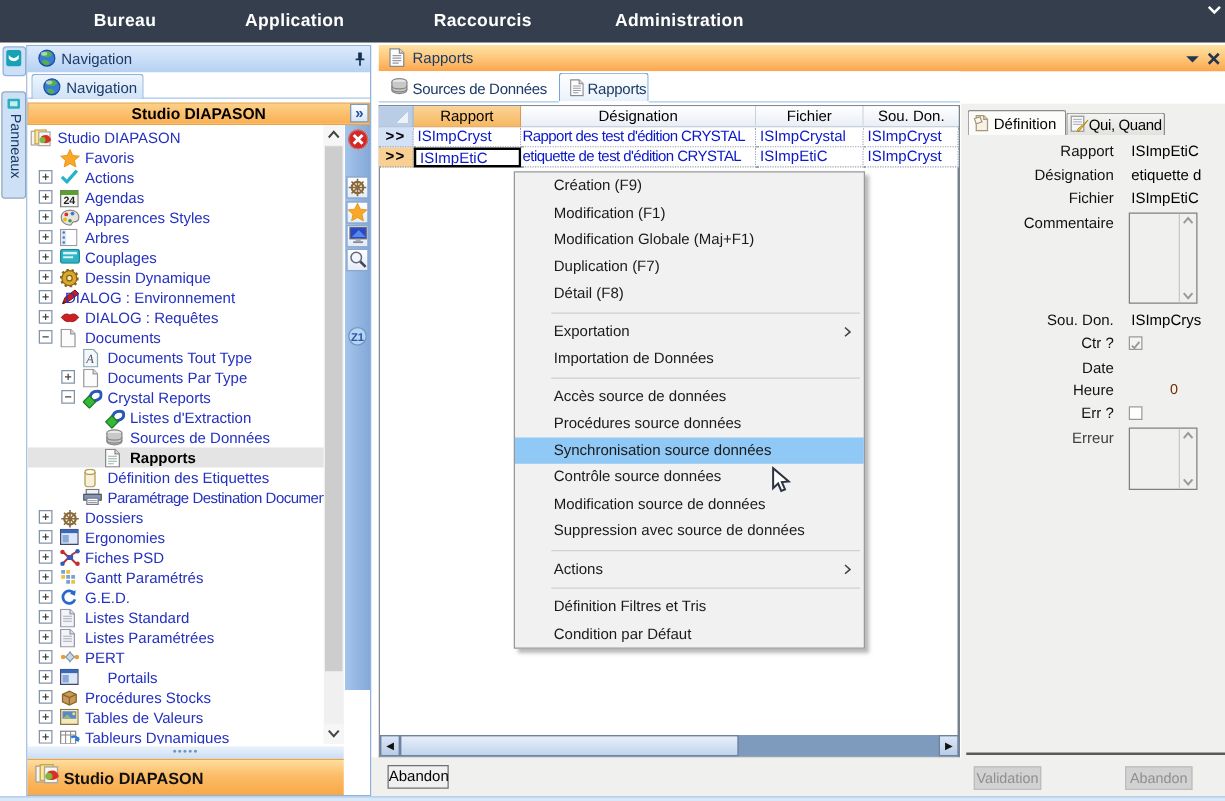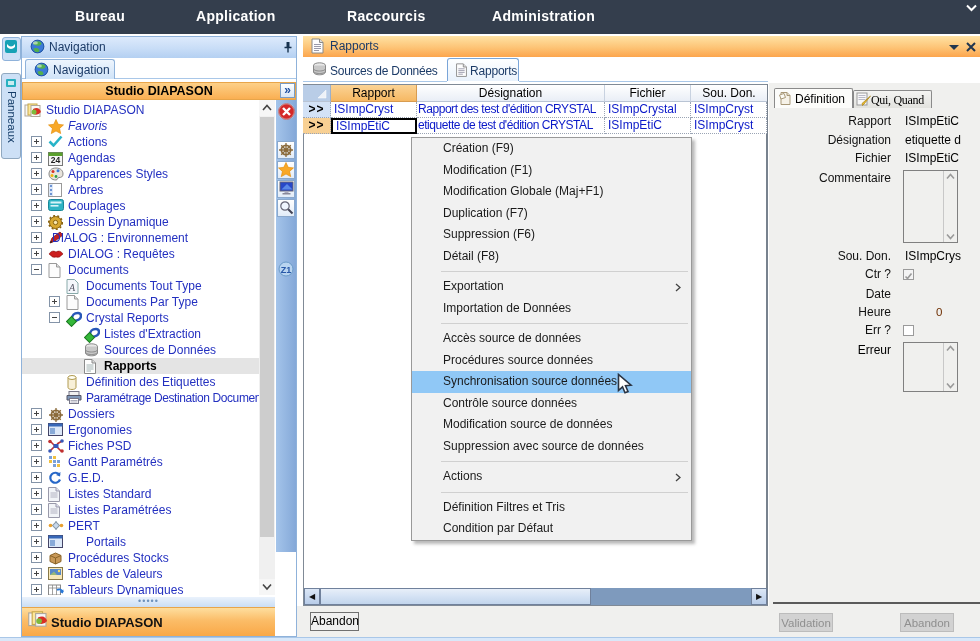--- a/index.html
+++ b/index.html
@@ -94,21 +94,21 @@
 <div class="tree-item" style="left:0;top:2px;width:237px;">
           <div class="icon16" style="left:2px;top:0.5px;"><svg width="19" height="15" viewBox="0 0 19 15">
               <rect x="1" y="2" width="9" height="11" fill="#f5f5f5" stroke="#b0a89a"></rect>
               <rect x="4" y="1" width="9" height="11" fill="#fde89a" stroke="#c8a84a"></rect>
               <rect x="7" y="2.5" width="9" height="11" fill="#f8f8f8" stroke="#b0a89a"></rect>
               <path d="M9 6 Q15 3 17 9 Q14 13 9 11 Z" fill="#d93025"></path>
               <circle cx="10" cy="9" r="2.5" fill="#7fba3c"></circle>
             </svg></div>
           <span class="abs" style="left:24px;top:0;">Studio DIAPASON</span>
         </div>
-<div class="tree-item" style="left:0;top:18px;width:237px;font-style:italic;">
+<div class="tree-item" style="left:0;top:18px;width:237px;">
           <div class="icon16" style="left:26px;top:0.5px;"><svg width="16" height="15" viewBox="0 0 16 15">
               <path d="M8 0.5 L10.2 5.3 L15.5 5.9 L11.6 9.4 L12.7 14.6 L8 12 L3.3 14.6 L4.4 9.4 L0.5 5.9 L5.8 5.3 Z" fill="#f8a828" stroke="#e08800" stroke-width="0.6"></path>
             </svg></div>
           <span class="abs" style="left:46px;top:0;">Favoris</span>
         </div>
 <div class="tree-item" style="left:0;top:34px;width:237px;">
           <div class="exp p" style="left:9px;top:2px;"></div>
           <div class="icon16" style="left:26px;top:0.5px;"><svg width="15" height="12" viewBox="0 0 15 12">
               <path d="M1.5 6.5 L5.5 10.5 L13.5 1.5" fill="none" stroke="#28b4c8" stroke-width="2.6"></path>
             </svg></div>
@@ -487,21 +487,21 @@
             <path d="M1.5 4 L6 2.5 L7.5 6.5 L3 8 Z" fill="#fbfaf4" stroke="#a89878"></path>
           </svg></div>
         <span class="abs" style="left:20px;top:3px;color:#000;white-space:nowrap;">Définition</span>
       </div>
       <div class="abs" style="left:84px;top:7px;width:79px;height:18px;background:linear-gradient(#f4f4f2,#e2e2de);border:1px solid #8a8a8a;border-bottom:none;border-radius:2px 2px 0 0;box-sizing:border-box;overflow:hidden;">
         <div class="abs" style="left:2px;top:1px;"><svg width="16" height="15" viewBox="0 0 16 15">
             <rect x="1" y="1" width="10" height="12" fill="#f8f8f8" stroke="#999"></rect>
             <path d="M2.5 3.5 H9.5 M2.5 5.5 H9.5 M2.5 7.5 H9.5" stroke="#aab" stroke-width="0.8"></path>
             <path d="M14.5 4 L8 12 L6.5 13.5 L6 11.5 Z" fill="#f0c030" stroke="#a88010" stroke-width="0.7"></path>
           </svg></div>
-        <span class="abs" style="left:17px;top:2px;color:#000;white-space:nowrap;letter-spacing:-0.3px;font-family:Liberation Serif, serif;">Qui, Quand</span>
+        <span class="abs" style="left:17px;top:2px;color:#000;white-space:nowrap;letter-spacing:-0.3px;">Qui, Quand</span>
       </div>
       <div class="abs" style="right:89px;top:29.5px;height:16px;line-height:16px;color:#111;">Rapport</div>
       <div class="abs" style="left:136px;top:29.5px;height:16px;line-height:16px;color:#000;white-space:nowrap;">ISImpEtiC</div>
       <div class="abs" style="right:89px;top:48.5px;height:16px;line-height:16px;color:#111;">Désignation</div>
       <div class="abs" style="left:136px;top:48.5px;height:16px;line-height:16px;color:#000;white-space:nowrap;">etiquette d</div>
       <div class="abs" style="right:89px;top:66.5px;height:16px;line-height:16px;color:#111;">Fichier</div>
       <div class="abs" style="left:136px;top:66.5px;height:16px;line-height:16px;color:#000;white-space:nowrap;">ISImpEtiC</div>
       <div class="abs" style="right:89px;top:86.5px;height:16px;line-height:16px;color:#111;">Commentaire</div>
       <div class="abs" style="left:134px;top:87px;width:55px;height:73px;background:#f0f0ee;border:1px solid #808080;box-sizing:border-box;">
         <div class="abs" style="right:0;top:0;width:13px;height:100%;border-left:1px solid #c8c8c8;">
@@ -517,21 +517,21 @@
       <div class="abs" style="left:136px;top:165px;height:16px;line-height:16px;color:#000;white-space:nowrap;">ISImpCrys</div>
       <div class="abs" style="right:89px;top:183px;height:16px;line-height:16px;color:#111;">Ctr ?</div>
       <div class="abs" style="left:134px;top:186px;width:11px;height:11px;background:#f4f4f4;border:1px solid #9a9a9a;box-sizing:border-box;"><svg width="9" height="9">
           <path d="M1.5 4.5 L3.5 6.5 L7.5 1.5" fill="none" stroke="#9a9a9a" stroke-width="1.6"></path>
         </svg></div>
       <div class="abs" style="right:89px;top:203px;height:16px;line-height:16px;color:#111;">Date</div>
       <div class="abs" style="right:89px;top:221px;height:16px;line-height:16px;color:#111;">Heure</div>
       <div class="abs" style="left:167px;top:222px;height:14px;line-height:14px;font-size:11.5px;color:#6e2e00;">0</div>
       <div class="abs" style="right:89px;top:239px;height:16px;line-height:16px;color:#111;">Err ?</div>
       <div class="abs" style="left:134px;top:242px;width:11px;height:11px;background:#fff;border:1px solid #9a9a9a;box-sizing:border-box;"></div>
-      <div class="abs" style="right:89px;top:259px;height:16px;line-height:16px;color:#000000;">Erreur</div>
+      <div class="abs" style="right:89px;top:259px;height:16px;line-height:16px;color:#404040;">Erreur</div>
       <div class="abs" style="left:134px;top:259px;width:55px;height:50px;background:#f0f0ee;border:1px solid #808080;box-sizing:border-box;">
         <div class="abs" style="right:0;top:0;width:13px;height:100%;border-left:1px solid #c8c8c8;">
           <svg class="abs" style="left:2px;top:2px;" width="9" height="7">
             <path d="M1 5.5 L4.5 1.5 L8 5.5" fill="none" stroke="#9a9a9a" stroke-width="1.6"></path>
           </svg>
           <svg class="abs" style="left:2px;bottom:2px;" width="9" height="7">
             <path d="M1 1.5 L4.5 5.5 L8 1.5" fill="none" stroke="#9a9a9a" stroke-width="1.6"></path>
           </svg>
         </div>
       </div>
@@ -543,21 +543,20 @@
   <div class="btn-dis" style="left:779px;width:54px;">Validation</div>
   <div class="btn-dis" style="left:840px;width:38px;margin-top:42px;">Sélection</div>
   <div class="btn-dis" style="left:900px;width:54px;">Abandon</div>
   <div class="abs" style="left:0;top:637px;width:980px;height:4px;background:#d9e8f9;border-top:1px solid #a9c7e8;box-sizing:border-box;"></div>
 
   <div class="menu">
 <div class="mi">Création (F9)</div>
       <div class="mi">Modification (F1)</div>
       <div class="mi">Modification Globale (Maj+F1)</div>
       <div class="mi">Duplication (F7)</div>
-      <div class="mi">Suppression (F6)</div>
       <div class="mi">Détail (F8)</div>
       <div class="msep"></div>
       <div class="mi">Exportation<svg class="abs" style="right:10px;top:6.5px;" width="6" height="9">
           <path d="M1 1 L5 4.5 L1 8" fill="none" stroke="#444" stroke-width="1.3"></path>
         </svg></div>
       <div class="mi">Importation de Données</div>
       <div class="msep"></div>
       <div class="mi">Accès source de données</div>
       <div class="mi">Procédures source données</div>
       <div class="mi hl">Synchronisation source données</div>

